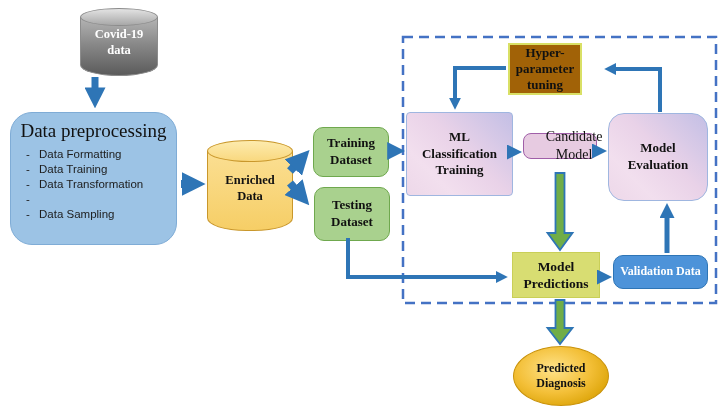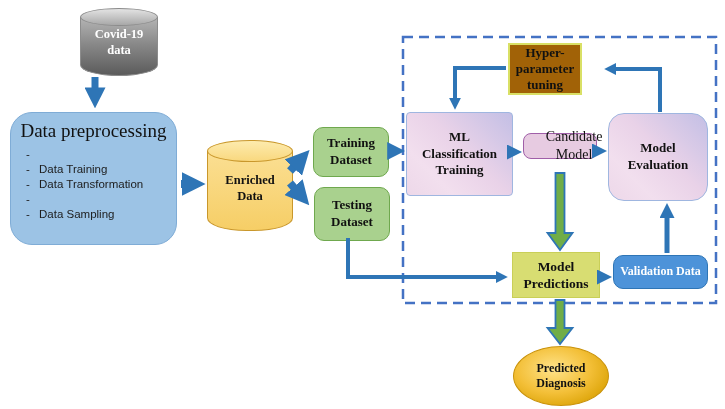--- a/index.html
+++ b/index.html
@@ -70,20 +70,21 @@
     <div class="cyl-body"></div>
     <div class="cyl-top"></div>
     <div class="cyl-label prelines">Covid-19
 data</div>
   </div>
 
   <div class="preprocessing">
     <div class="pp-title">Data preprocessing</div>
     <div class="pp-item">
       <span class="dash">-</span>
+      <span>Data Formatting</span>
     </div>
     <div class="pp-item">
       <span class="dash">-</span>
       <span>Data Training</span>
     </div>
     <div class="pp-item">
       <span class="dash">-</span>
       <span>Data Transformation</span>
     </div>
     <div class="pp-item">

